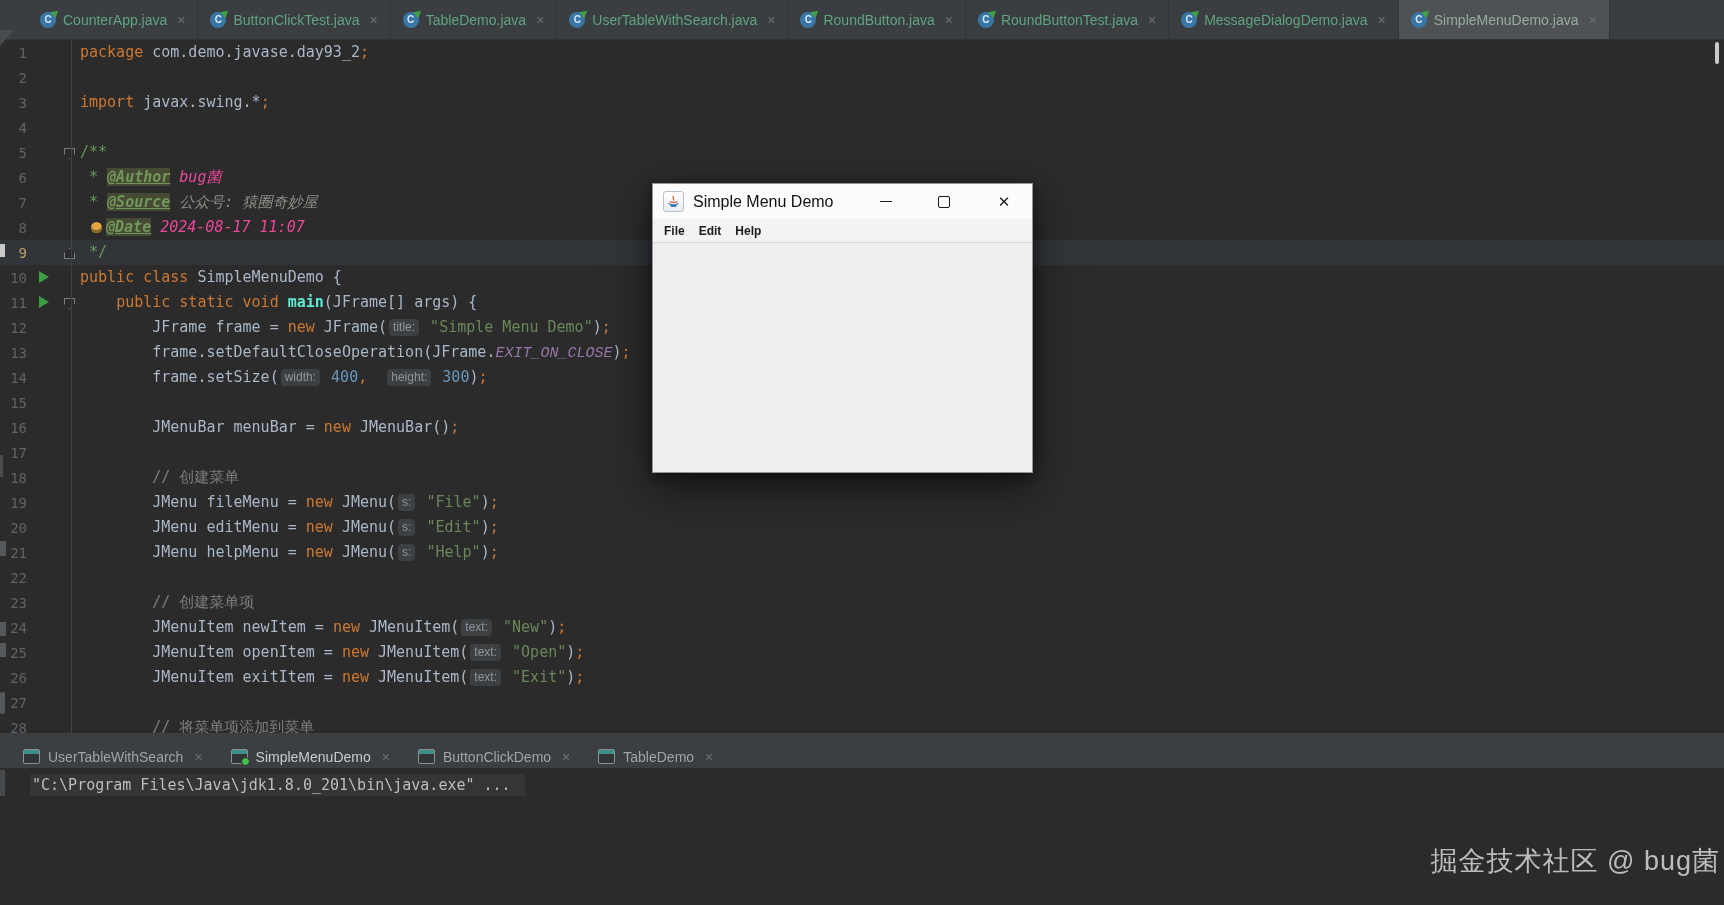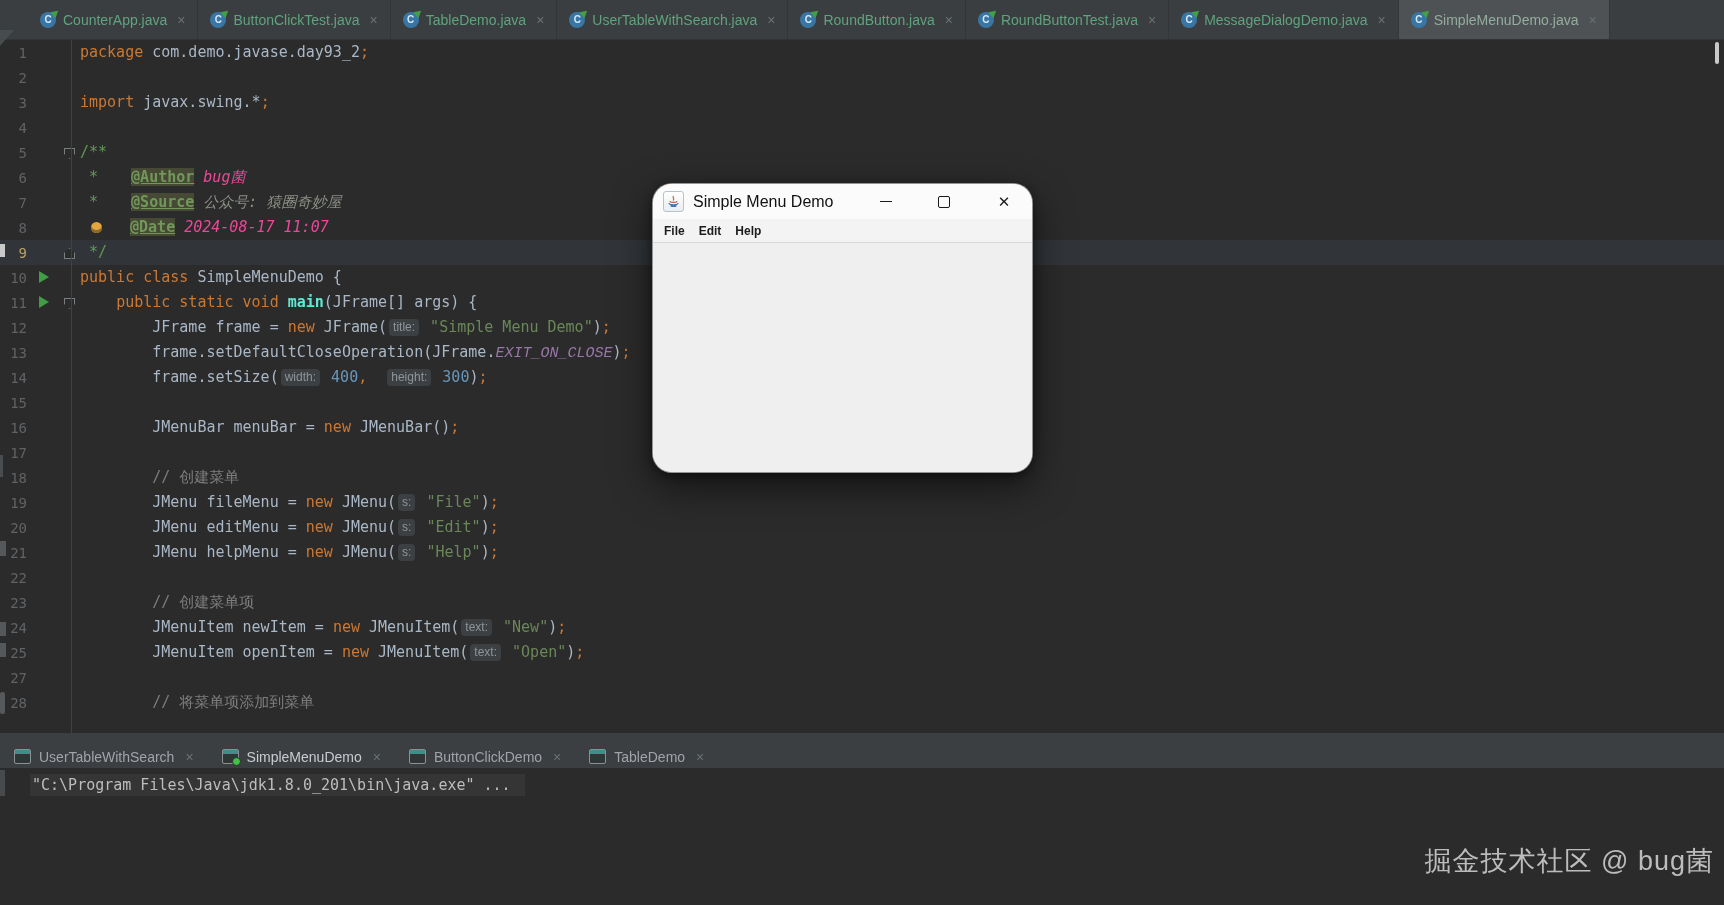--- a/index.html
+++ b/index.html
@@ -34,68 +34,68 @@
         clip-path:polygon(0 0,100% 0,100% 55%,50% 100%,0 55%);}
   .fold.up{transform:scaleY(-1);}
   .code{font:15px "DejaVu Sans Mono",monospace;color:#a9b7c6;white-space:pre;line-height:25px;}
   .tk-kw{color:#cc7832;}
   .tk-pl{color:#a9b7c6;}
   .tk-sm{color:#cc7832;}
   .tk-str{color:#6a8759;}
   .tk-num{color:#6897bb;}
   .tk-cm{color:#7d7d7d;}
   .tk-doc{color:#629755;}
-  .tk-tag{color:#72975a;font-weight:bold;text-decoration:underline;background:#464a34;margin-left:24px;}
+  .tk-tag{color:#72975a;font-weight:bold;font-style:italic;text-decoration:underline;background:#464a34;}
   .tk-dv{color:#ec4899;font-style:italic;}
   .tk-dg{color:#8a8f85;font-style:italic;}
   .tk-co{color:#9876aa;font-style:italic;font-family:Liberation Mono, monospace;}
   .tk-fn{color:#5eead4;font-weight:bold;}
   .tk-in{display:inline-block;background:#3c4043;color:#8f959c;border-radius:4px;padding:0 4px;
          font:12px/17px "Liberation Sans",sans-serif;margin:0 2px;vertical-align:1px;}
   .bulb{display:inline-block;width:11px;height:11px;border-radius:50%;background:#e3a53f;
         box-shadow:inset 0 -3px 0 #8a6a2a;margin:0 4px -1px 2px;}
 
   
-  #swin{position:absolute;left:652px;top:183px;width:381px;height:290px;border-radius:20px;
+  #swin{position:absolute;left:652px;top:183px;width:381px;height:290px;border-radius:0;
         background:#efefef;border:1px solid rgba(0,0,0,.38);box-sizing:border-box;
         box-shadow:0 14px 38px rgba(0,0,0,.55),0 3px 10px rgba(0,0,0,.4);z-index:20;overflow:hidden;}
   #swin-title{position:relative;height:35px;background:#fbfbfb;display:flex;align-items:center;}
   .java-ic{position:relative;width:19px;height:19px;margin-left:10px;border:1px solid #b6c2cc;border-radius:3px;
            background:linear-gradient(#ffffff,#e9eef2);display:flex;align-items:center;justify-content:center;flex:none;}
   #swin-title-text{margin-left:9px;font-size:16px;color:#111;}
   .wbtn{position:absolute;top:0;width:40px;height:35px;display:flex;align-items:center;justify-content:center;}
   #btn-min{left:213px;} #btn-max{left:271px;} #btn-close{left:331px;}
   #btn-min span{display:block;width:12px;height:0;border-top:1.5px solid #1a1a1a;}
   #btn-max span{display:block;width:10px;height:10px;border:1.5px solid #1a1a1a;border-radius:2px;}
   #btn-close span{font-size:15px;color:#1a1a1a;line-height:1;}
   #swin-menubar{height:23px;background:#f3f3f3;border-bottom:1px solid #d7d7d7;
                 display:flex;align-items:center;padding-left:4px;}
   .menu-item{padding:0 7px;font-size:12px;font-weight:bold;color:#1c1c1c;}
   #swin-content{height:230px;background:#efefef;}
 
   
   #runbar{position:absolute;left:0;top:733px;width:1724px;height:47px;background:#3c3f41;
-          display:flex;align-items:stretch;padding-left:0;box-sizing:border-box;}
+          display:flex;align-items:stretch;padding-left:9px;box-sizing:border-box;}
   .rtab{position:relative;display:flex;align-items:center;gap:8px;padding:0 14px;
         color:#a0a4aa;font-size:14px;white-space:nowrap;}
   .rtab.active{color:#c8ccd0;}
   .rtab.active::after{content:"";position:absolute;left:4px;right:4px;bottom:0;height:4px;background:#808386;}
   .console-ic{position:relative;width:15px;height:13px;border:1px solid #8a9192;border-radius:2px;flex:none;
               background:linear-gradient(#3e8e8a 0 4px,#313536 4px);}
   .rundot{position:absolute;right:-3px;bottom:-3px;width:7px;height:7px;border-radius:50%;
           background:#43c048;border:1px solid #2b2d2e;}
 
   
   #console{position:absolute;left:0;top:768px;width:1724px;height:137px;background:#2b2b2b;}
   #console-line{margin:6px 0 0 30px;padding:2px 14px 2px 2px;width:fit-content;
                 background:rgba(255,255,255,.05);
                 font:15px "DejaVu Sans Mono",monospace;color:#bdbdbd;white-space:pre;}
 
   
-  #watermark{position:absolute;right:10px;top:843px;font-size:27px;color:#bcbcbc;letter-spacing:1px;}
+  #watermark{position:absolute;right:4px;top:843px;font-size:27px;color:#bcbcbc;letter-spacing:1px;}
 
   
   .artifact{position:absolute;z-index:5;}
   #art-corner{left:0;top:30px;width:14px;height:16px;background:#474c4f;clip-path:polygon(0 0,100% 0,0 100%);}
   #art-l9{left:0;top:244px;width:5px;height:13px;background:#c9c9c9;}
   #art-a{left:0;top:455px;width:3px;height:22px;background:#4a4d4f;}
   #art-b{left:0;top:541px;width:6px;height:15px;background:#54585a;}
   #art-c{left:0;top:622px;width:6px;height:14px;background:#54585a;}
   #art-d{left:0;top:643px;width:6px;height:14px;background:#54585a;}
   #art-e{left:0;top:692px;width:5px;height:22px;background:#56595b;border-radius:2px;}
@@ -304,20 +304,25 @@
           <span class="ln">24</span>
           <span class="gut"></span>
           <span class="code"><span class="tk-pl">        JMenuItem newItem = </span><span class="tk-kw">new</span><span class="tk-pl"> JMenuItem(</span><span class="tk-in">text:</span><span class="tk-pl"> </span><span class="tk-str">"New"</span><span class="tk-pl">)</span><span class="tk-sm">;</span></span>
         </div>
         <div class="line">
           <span class="ln">25</span>
           <span class="gut"></span>
           <span class="code"><span class="tk-pl">        JMenuItem openItem = </span><span class="tk-kw">new</span><span class="tk-pl"> JMenuItem(</span><span class="tk-in">text:</span><span class="tk-pl"> </span><span class="tk-str">"Open"</span><span class="tk-pl">)</span><span class="tk-sm">;</span></span>
         </div>
         <div class="line">
+          <span class="ln">26</span>
+          <span class="gut"></span>
+          <span class="code"><span class="tk-pl">        JMenuItem exitItem = </span><span class="tk-kw">new</span><span class="tk-pl"> JMenuItem(</span><span class="tk-in">text:</span><span class="tk-pl"> </span><span class="tk-str">"Exit"</span><span class="tk-pl">)</span><span class="tk-sm">;</span></span>
+        </div>
+        <div class="line">
           <span class="ln">27</span>
           <span class="gut"></span>
           <span class="code"></span>
         </div>
         <div class="line">
           <span class="ln">28</span>
           <span class="gut"></span>
           <span class="code"><span class="tk-cm">        // 将菜单项添加到菜单</span></span>
         </div>
       </div>

